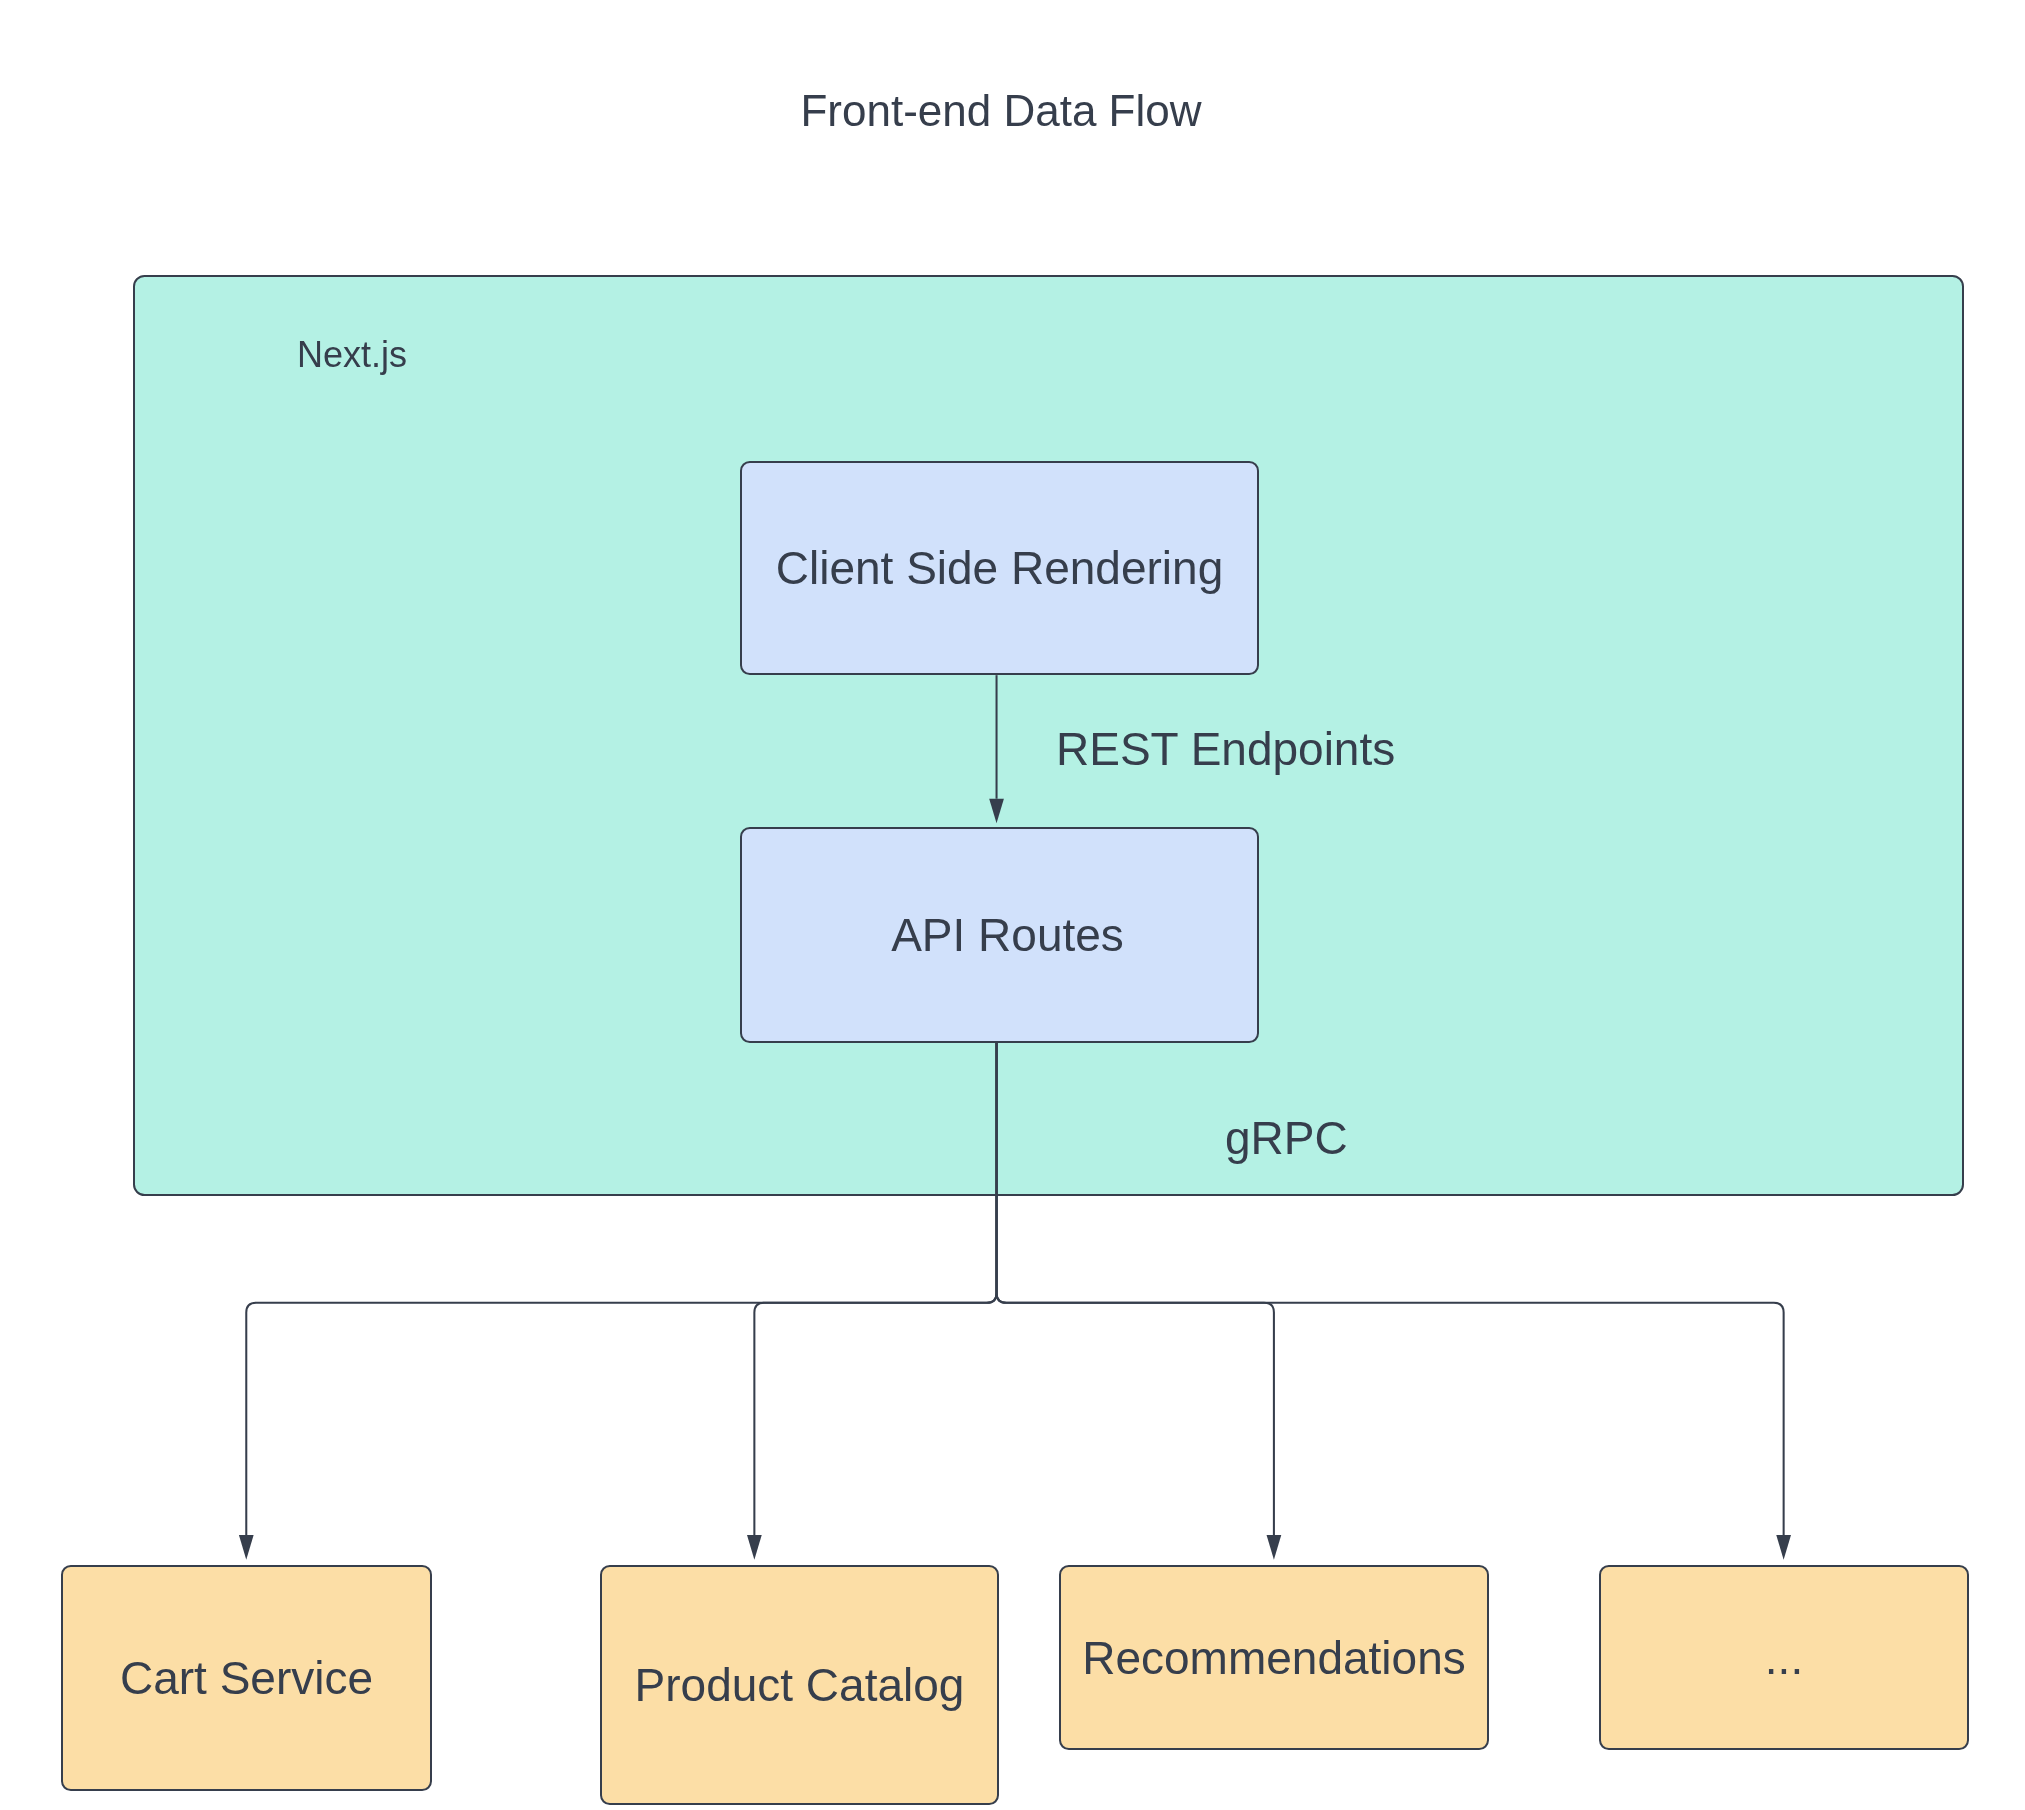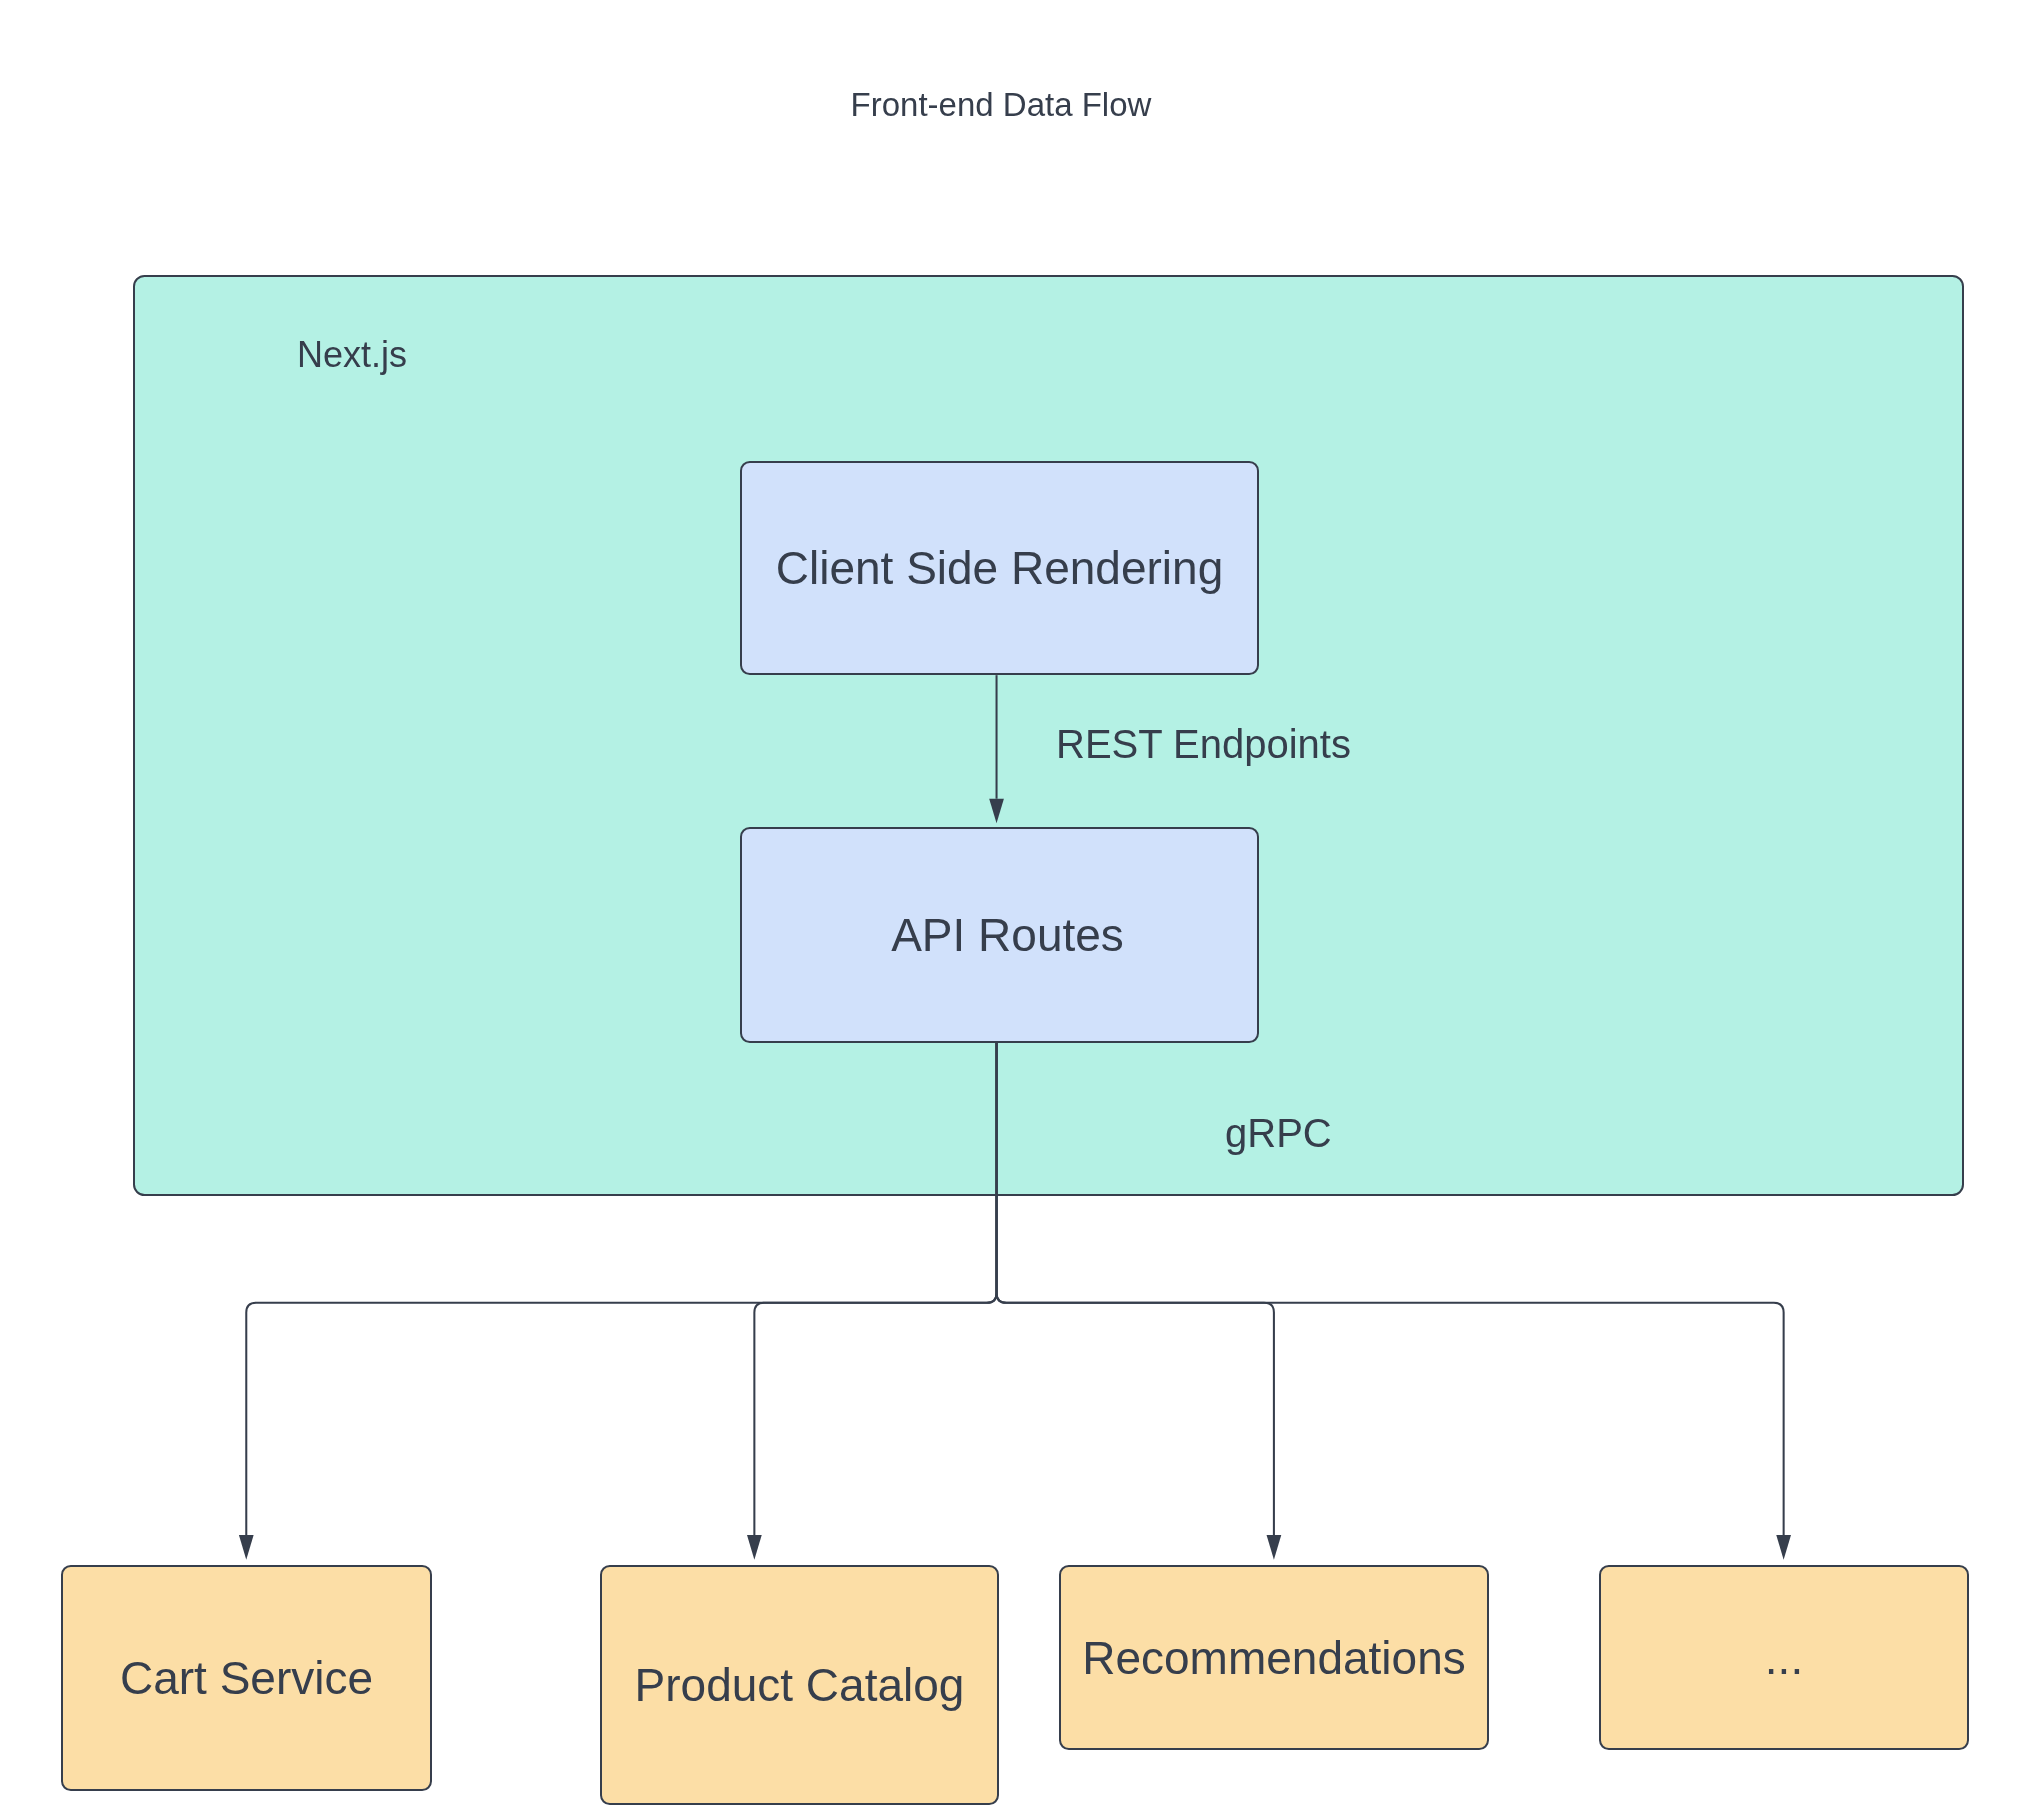--- a/index.html
+++ b/index.html
@@ -13,21 +13,21 @@
     background: var(--background, #ffffff);
     font-family: "Liberation Sans", sans-serif;
     color: var(--text, #363e4c);
     overflow: hidden;
   }
   .page-title {
     position: absolute;
     left: 1001px;
     top: 86px;
     transform: translateX(-50%);
-    font-size: 33px;
+    font-size: 44px;
     white-space: nowrap;
   }
   .container-box {
     position: absolute;
     left: 133px;
     top: 275px;
     width: 1831px;
     height: 921px;
     background: var(--container-fill, #b4f1e4);
     border: 2.5px solid var(--stroke, #363e4c);
@@ -58,21 +58,21 @@
 
   .node-csr     { left: 740px;  top: 461px;  width: 519px; height: 214px; }
   .node-api     { left: 740px;  top: 827px; width: 519px; height: 216px; padding-left: 16px; }
   .node-cart    { left: 61px;   top: 1565px; width: 371px; height: 226px; }
   .node-catalog { left: 556px;  top: 1565px; width: 399px; height: 240px; margin-left: 44px; }
   .node-recs    { left: 1059px; top: 1565px; width: 430px; height: 185px; }
   .node-more    { left: 1599px; top: 1565px; width: 370px; height: 185px; }
 
   .edge-label {
     position: absolute;
-    font-size: 40px;
+    font-size: 46px;
     white-space: nowrap;
   }
   .edge-label-rest { left: 1056px; top: 722px; }
   .edge-label-grpc { left: 1225px; top: 1111px; }
 
   svg.connectors {
     position: absolute;
     left: 0;
     top: 0;
     width: 2025px;

